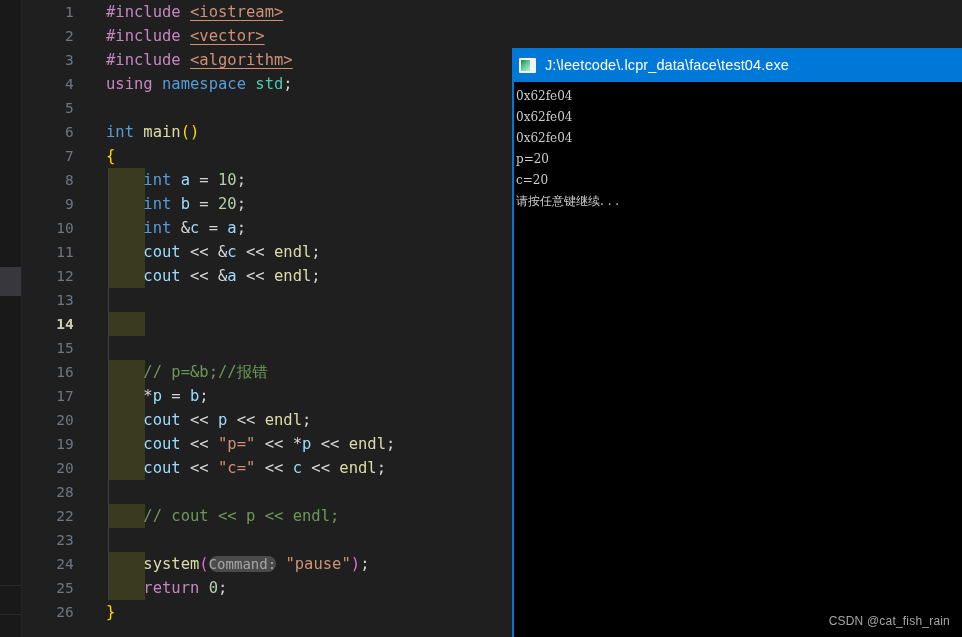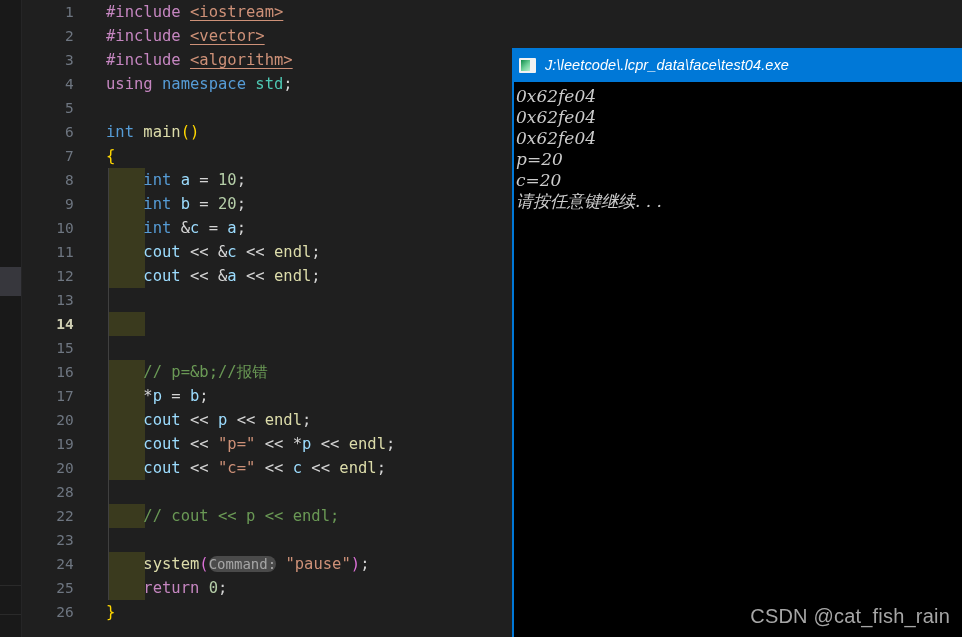--- a/index.html
+++ b/index.html
@@ -122,21 +122,20 @@
     font-size: 14px;
   }
 
   
   #console-window {
     position: absolute;
     left: 512px; top: 48px;
     width: 450px; height: 589px;
     background: #ec4899;
     box-sizing: border-box;
-    font-style: italic;
   }
   #console-titlebar {
     height: 34px;
     background: #0078d7;
     display: flex;
     align-items: center;
     padding-left: 7px;
     box-sizing: border-box;
   }
   #console-icon {
@@ -167,33 +166,33 @@
     width: 450px;
     height: 555px;
     background: #000000;
     border-left: 2px solid #0078d7;
     box-sizing: border-box;
     padding: 4px 0 0 1px;
   }
   .console-line {
     color: #cccccc;
     font-family: "DejaVu Serif", "Liberation Serif", serif;
-    font-size: 17px;
+    font-size: 12px;
     line-height: 21px;
     white-space: pre;
     padding-left: 1px;
   }
 
   
   #watermark {
     position: absolute;
     right: 12px; bottom: 9px;
     color: #b5b5b5;
     font-family: "Liberation Sans", sans-serif;
-    font-size: 20px;
+    font-size: 12px;
     letter-spacing: .2px;
     opacity: .92;
     margin-left: 20px;
   }
 </style>
 </head>
 <body>
 
 <div id="editor">
 

